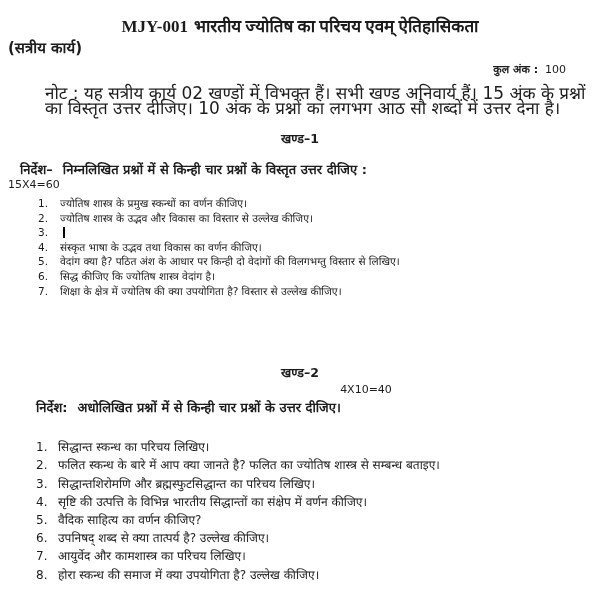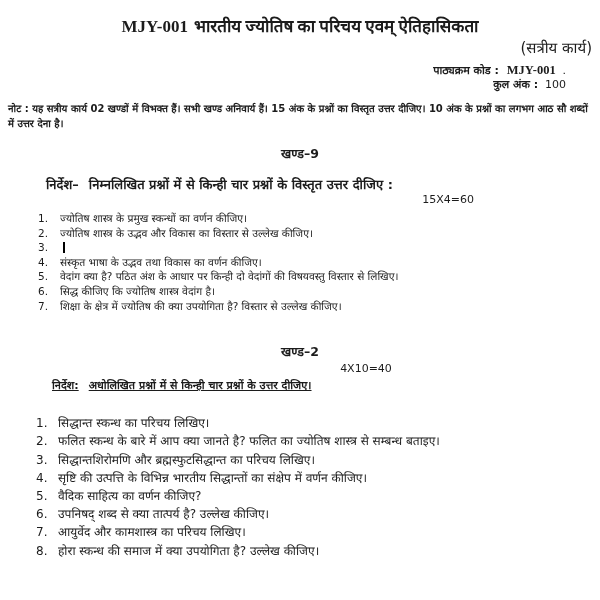--- a/index.html
+++ b/index.html
@@ -14,43 +14,43 @@
 
   .title-line {
     text-align: center;
     font-family: "Liberation Serif", "DejaVu Serif", serif;
     font-weight: bold;
     font-size: 17px;
     line-height: 22px;
   }
   .title-code { font-family: "Liberation Serif", "DejaVu Serif", serif; font-weight: bold; margin-right: 6px; }
   .subtitle-line {
-    text-align: right;
-    font-weight: normal;
+    text-align: left;
+    font-weight: bold;
     font-size: 15px;
     line-height: 20px;
   }
 
   .meta-block { margin-top: 5px; padding-right: 26px; text-align: right; font-size: 11px; line-height: 14px; font-weight: bold; }
   .meta-row { white-space: nowrap; }
   .meta-label { font-weight: bold; }
   .meta-value { font-family: "Liberation Serif", "DejaVu Serif", serif; font-size: 12.5px; font-weight: bold; margin-left: 4px; }
   .meta-suffix { font-weight: normal; margin-left: 3px; }
 
-  .note-block { margin-top: 9px; font-size: 10px; font-weight: bold; line-height: 15px; }
+  .note-block { margin-top: 9px; font-size: 17px; font-weight: normal; line-height: 15px; margin-left: 37px; }
 
   .section-heading { text-align: center; font-weight: bold; font-size: 12.5px; }
   .heading-1 { margin-top: 14px; }
-  .heading-2 { margin-top: 30px; }
+  .heading-2 { margin-top: 66px; }
 
-  .instruction-row { margin-top: 13px; margin-left: 38px; font-weight: bold; font-size: 13px; }
+  .instruction-row { margin-top: 13px; margin-left: 12px; font-weight: bold; font-size: 13px; }
   .instruction-label { margin-right: 10px; }
-  .instruction-row-2 { margin-top: 2px; margin-left: 44px; font-weight: bold; font-size: 11px; text-decoration: underline; }
+  .instruction-row-2 { margin-top: 2px; margin-left: 28px; font-weight: bold; font-size: 13px; }
 
-  .marks-1 { text-align: right; padding-right: 118px; font-size: 11px; line-height: 13px; }
+  .marks-1 { text-align: left; padding-right: 118px; font-size: 11px; line-height: 13px; }
   .marks-2 { text-align: center; transform: translateX(66px); font-size: 11px; line-height: 13px; margin-top: 2px; }
 
   .q-list { margin: 0; padding: 0; list-style: none; }
   .q-list-1 { margin-top: 5px; margin-left: 30px; font-size: 10.5px; }
   .q-list-1 .q-row { line-height: 14.6px; }
   .q-list-2 { margin-top: 22px; margin-left: 28px; font-size: 12px; }
   .q-list-2 .q-row { line-height: 18.2px; }
   .q-row { display: flex; }
   .q-num { width: 22px; flex: 0 0 22px; }
   .q-text { flex: 1; }
@@ -68,33 +68,28 @@
 
 <div class="page">
 
   <div class="title-line">
     <span class="title-code">MJY-001</span><span>भारतीय ज्योतिष का परिचय एवम् ऐतिहासिकता</span>
   </div>
   <div class="subtitle-line">(सत्रीय कार्य)</div>
 
   <div class="meta-block">
     <div class="meta-row">
-      <span class="meta-label">पाठ्यक्रम कोड :</span>
-      <span class="meta-value">MJY-001</span>
-      <span class="meta-suffix">.</span>
-    </div>
-    <div class="meta-row">
       <span class="meta-label">कुल अंक :</span>
       <span class="meta-suffix">100</span>
     </div>
   </div>
 
   <div class="note-block">नोट : यह सत्रीय कार्य 02 खण्डों में विभक्त हैं। सभी खण्ड अनिवार्य हैं। 15 अंक के प्रश्नों का विस्तृत उत्तर दीजिए। 10 अंक के प्रश्नों का लगभग आठ सौ शब्दों में उत्तर देना है।</div>
 
-  <div class="section-heading heading-1">खण्ड–9</div>
+  <div class="section-heading heading-1">खण्ड–1</div>
 
   <div class="instruction-row">
     <span class="instruction-label">निर्देश–</span><span>निम्नलिखित प्रश्नों में से किन्ही चार प्रश्नों के विस्तृत उत्तर दीजिए :</span>
   </div>
   <div class="marks-1">15X4=60</div>
 
   <div class="q-list q-list-1">
     <div class="q-row">
       <span class="q-num">1.</span>
       <span class="q-text">ज्योतिष शास्त्र के प्रमुख स्कन्धों का वर्णन कीजिए।</span>
@@ -106,21 +101,21 @@
     <div class="q-row">
       <span class="q-num">3.</span>
       <span class="q-text"><span class="text-cursor"></span></span>
     </div>
     <div class="q-row">
       <span class="q-num">4.</span>
       <span class="q-text">संस्कृत भाषा के उद्भव तथा विकास का वर्णन कीजिए।</span>
     </div>
     <div class="q-row">
       <span class="q-num">5.</span>
-      <span class="q-text">वेदांग क्या है? पठित अंश के आधार पर किन्ही दो वेदांगों की विषयवस्तु विस्तार से लिखिए।</span>
+      <span class="q-text">वेदांग क्या है? पठित अंश के आधार पर किन्ही दो वेदांगों की विलगभग्तु विस्तार से लिखिए।</span>
     </div>
     <div class="q-row">
       <span class="q-num">6.</span>
       <span class="q-text">सिद्ध कीजिए कि ज्योतिष शास्त्र वेदांग है।</span>
     </div>
     <div class="q-row">
       <span class="q-num">7.</span>
       <span class="q-text">शिक्षा के क्षेत्र में ज्योतिष की क्या उपयोगिता है? विस्तार से उल्लेख कीजिए।</span>
     </div>
   </div>

